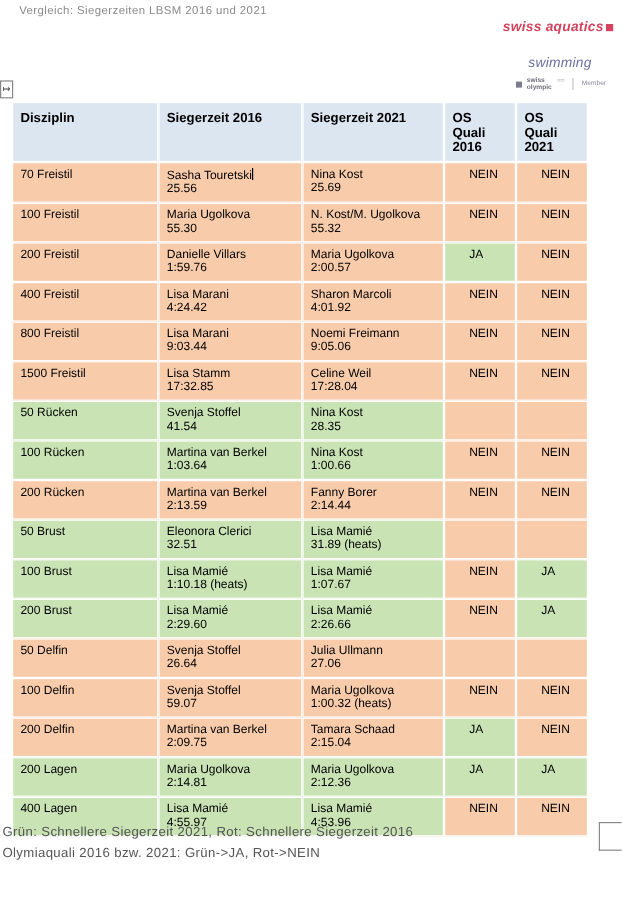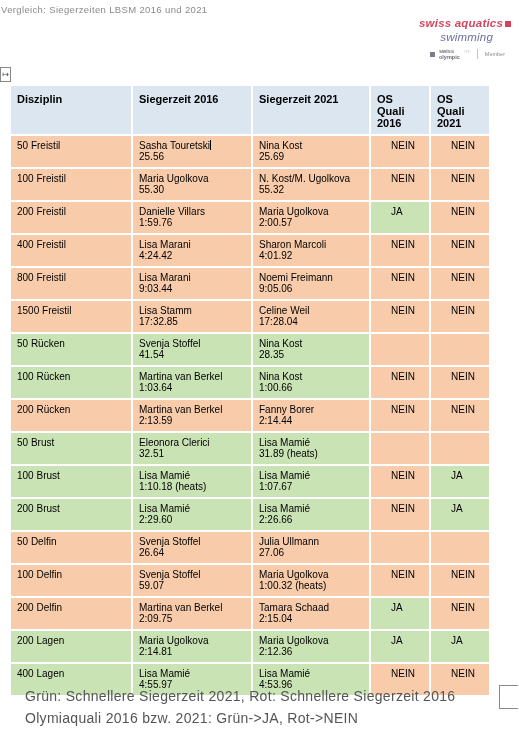--- a/index.html
+++ b/index.html
@@ -11,21 +11,21 @@
     height: 748px;
     background: #ffffff;
     font-family: "Liberation Sans", sans-serif;
     overflow: hidden;
     position: relative;
   }
 
   
   .doc-title {
     position: absolute;
-    left: 1px;
+    left: 16px;
     top: 4px;
     font-size: 9.5px;
     color: #8a8a8a;
     letter-spacing: 0.35px;
     white-space: nowrap;
   }
 
   
   .logo-block {
     position: absolute;
@@ -49,21 +49,21 @@
     height: 6px;
     background: #d4445e;
     margin-left: 2px;
     vertical-align: middle;
   }
   .logo-line2 {
     font-size: 11.5px;
     font-style: italic;
     color: #6b6f9e;
     letter-spacing: 0.2px;
-    margin-top: 2px;
+    margin-top: 18px;
     margin-right: 18px;
     white-space: nowrap;
   }
   .olympic-badge {
     margin-top: 5px;
     margin-right: 6px;
     display: inline-flex;
     align-items: center;
     gap: 4px;
     white-space: nowrap;
@@ -182,23 +182,23 @@
     width: 1px;
     height: 10px;
     background: #000000;
     vertical-align: -1px;
     margin-left: 0px;
   }
 
   
   .footnotes {
     position: absolute;
-    left: 25px;
+    left: 2px;
     top: 686px;
-    font-size: 14px;
+    font-size: 11px;
     color: #555555;
     letter-spacing: 0.3px;
     line-height: 1.55;
   }
   .footnotes div { white-space: nowrap; }
 </style>
 </head>
 <body>
 
 <div class="doc-title">Vergleich: Siegerzeiten LBSM 2016 und 2021</div>
@@ -248,21 +248,21 @@
         </th>
         <th>
           <span>OS Quali</span><br>
           <span>2021</span>
         </th>
       </tr>
     </thead>
     <tbody id="table-body">
         <tr class="row-body">
           <td class="c-orange">
-            <span class="cell-name">50 Freistil</span>
+            <span class="cell-name">70 Freistil</span>
           </td>
           <td class="c-orange">
             <span class="cell-name">Sasha Touretski<span class="caret"></span></span>
             <span class="cell-time">25.56</span>
           </td>
           <td class="c-orange">
             <span class="cell-name">Nina Kost</span>
             <span class="cell-time">25.69</span>
           </td>
           <td class="c-orange q-cell"><span>NEIN</span></td>

